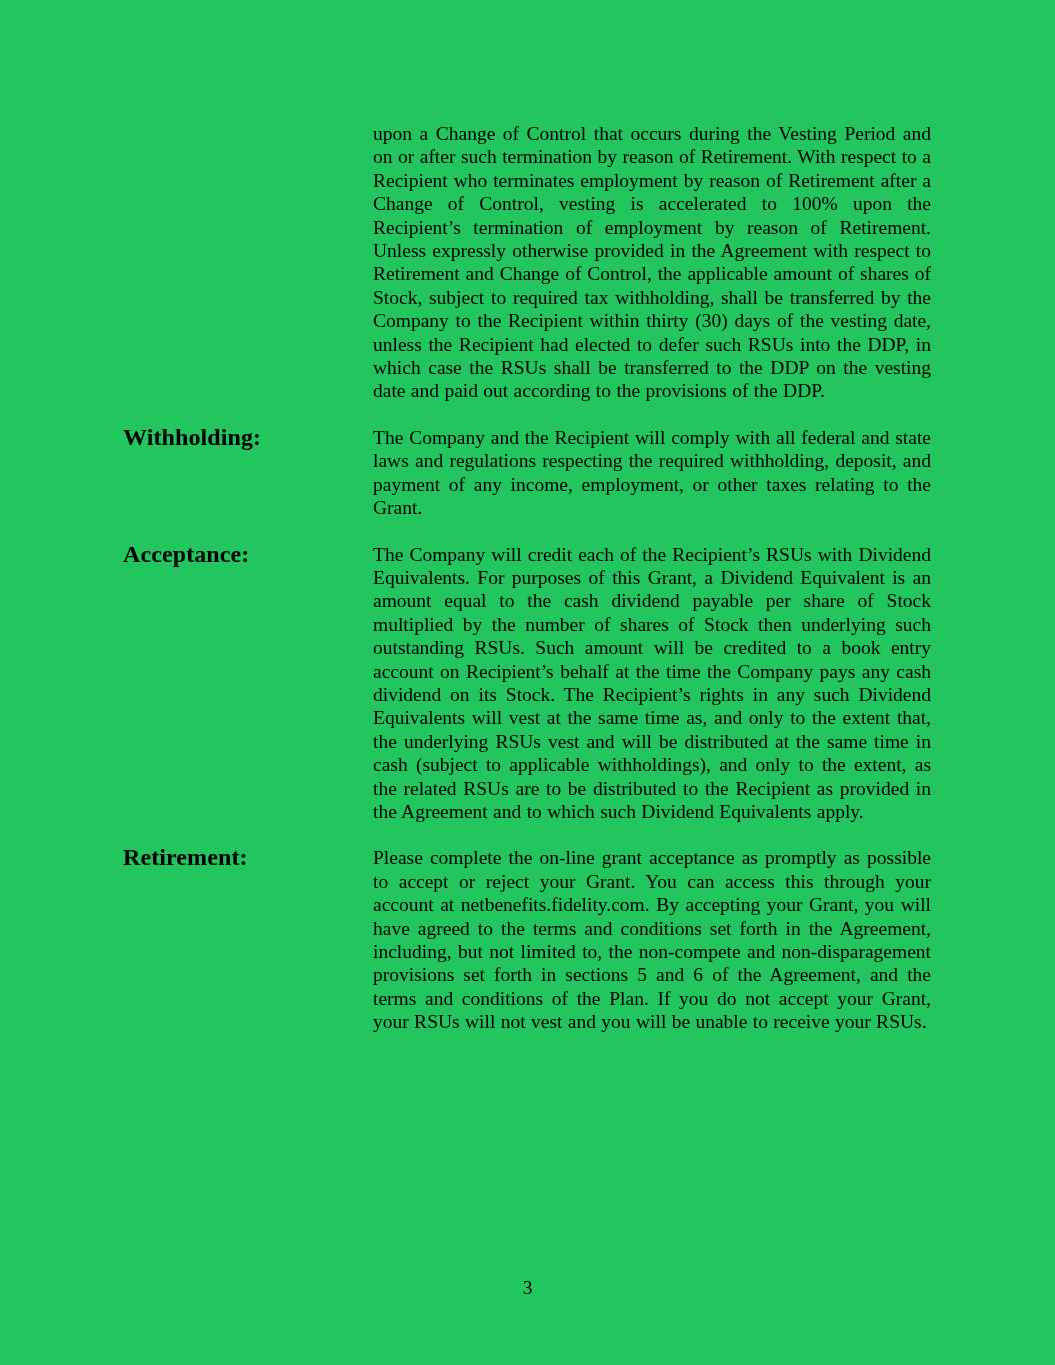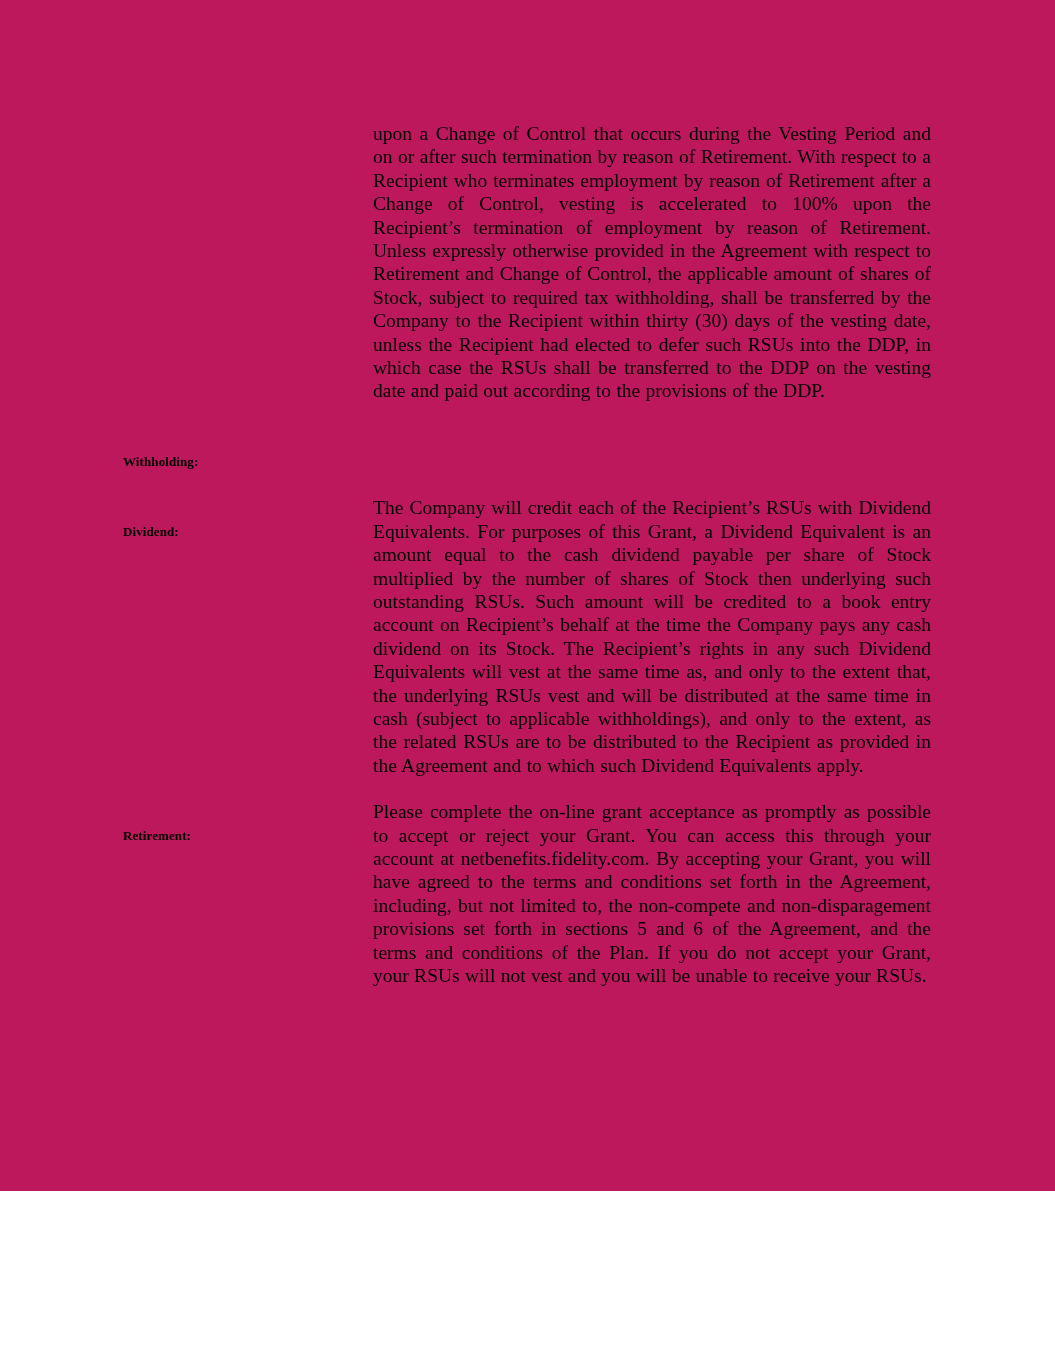--- a/index.html
+++ b/index.html
@@ -3,46 +3,45 @@
 <meta charset="utf-8">
 <style>
   html, body {
     margin: 0;
     padding: 0;
     background: #ffffff;
   }
   .doc-page {
     position: relative;
     width: 1055px;
-    height: 1191px;
-    background: #be185d;
+    height: 1365px;
+    background: #22c55e;
     font-family: "Liberation Serif", "DejaVu Serif", serif;
     color: #000000;
     overflow: hidden;
   }
   .content {
     position: absolute;
     left: 123px;
     top: 122px;
     width: 808px;
   }
   .section-row {
     display: flex;
     flex-direction: row;
     align-items: flex-start;
     margin-bottom: 23px;
   }
   .section-label {
     flex: 0 0 250px;
     width: 250px;
     font-weight: bold;
-    font-size: 13px;
+    font-size: 24px;
     line-height: 23.4px;
     letter-spacing: 0.1px;
-    margin-top: 24px;
   }
   .section-body {
     flex: 0 0 558px;
     width: 558px;
     font-size: 19.5px;
     line-height: 23.4px;
     text-align: justify;
     text-align-last: left;
     word-spacing: 0.5px;
   }
@@ -62,24 +61,25 @@
 <div class="doc-page">
   <div class="content">
 
     <section class="section-row">
       <div class="section-label"></div>
       <div class="section-body">upon a Change of Control that occurs during the Vesting Period and on or after such termination by reason of Retirement.  With respect to a Recipient who terminates employment by reason of Retirement after a Change of Control, vesting is accelerated to 100% upon the Recipient’s termination of employment by reason of Retirement.  Unless expressly otherwise provided in the Agreement with respect to Retirement and Change of Control, the applicable amount of shares of Stock, subject to required tax withholding, shall be transferred by the Company to the Recipient within thirty (30) days of the vesting date, unless the Recipient had elected to defer such RSUs into the DDP, in which case the RSUs shall be transferred to the DDP on the vesting date and paid out according to the provisions of the DDP.</div>
     </section>
 
     <section class="section-row">
       <div class="section-label">Withholding:</div>
+      <div class="section-body">The Company and the Recipient will comply with all federal and state laws and regulations respecting the required withholding, deposit, and payment of any income, employment, or other taxes relating to the Grant.</div>
     </section>
 
     <section class="section-row">
-      <div class="section-label">Dividend:</div>
+      <div class="section-label">Acceptance:</div>
       <div class="section-body">The Company will credit each of the Recipient’s RSUs with Dividend Equivalents.  For purposes of this Grant, a Dividend Equivalent is an amount equal to the cash dividend payable per share of Stock multiplied by the number of shares of Stock then underlying such outstanding RSUs.  Such amount will be credited to a book entry account on Recipient’s behalf at the time the Company pays any cash dividend on its Stock.  The Recipient’s rights in any such Dividend Equivalents will vest at the same time as, and only to the extent that, the underlying RSUs vest and will be distributed at the same time in cash (subject to applicable withholdings), and only to the extent, as the related RSUs are to be distributed to the Recipient as provided in the Agreement and to which such Dividend Equivalents apply.</div>
     </section>
 
     <section class="section-row">
       <div class="section-label">Retirement:</div>
       <div class="section-body">Please complete the on-line grant acceptance as promptly as possible to accept or reject your Grant.  You can access this through your account at netbenefits.fidelity.com.  By accepting your Grant, you will have agreed to the terms and conditions set forth in the Agreement, including, but not limited to, the non-compete and non-disparagement provisions set forth in sections 5 and 6 of the Agreement, and the terms and conditions of the Plan.  If you do not accept your Grant, your RSUs will not vest and you will be unable to receive your RSUs.</div>
     </section>
 
   </div>
 

